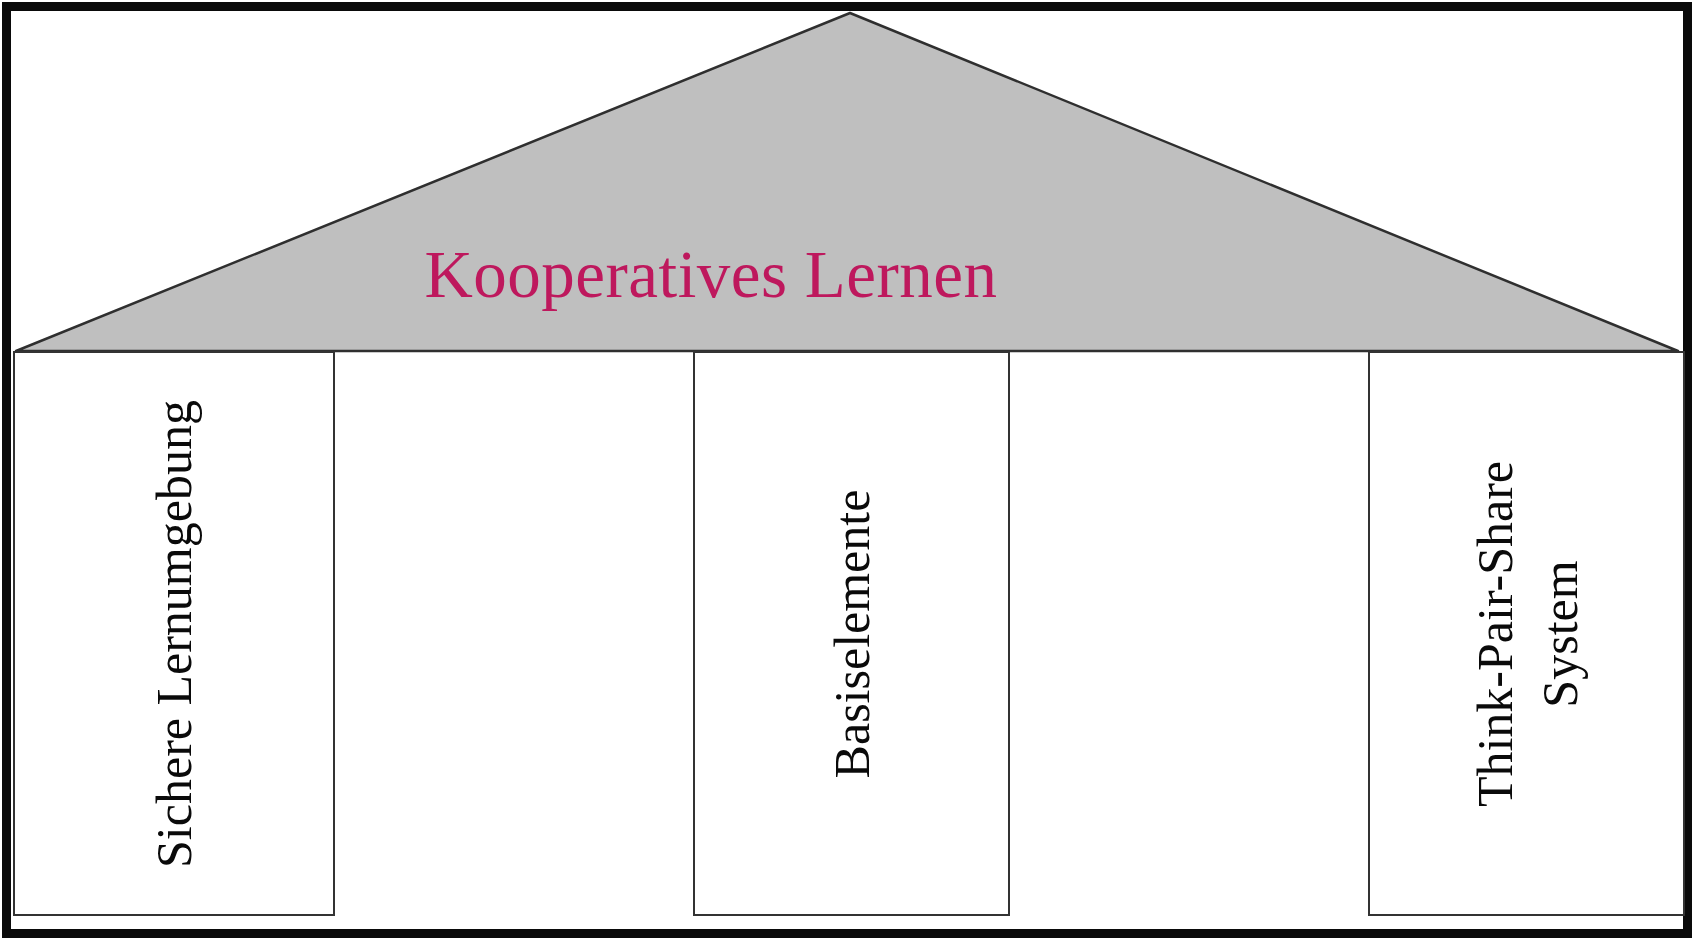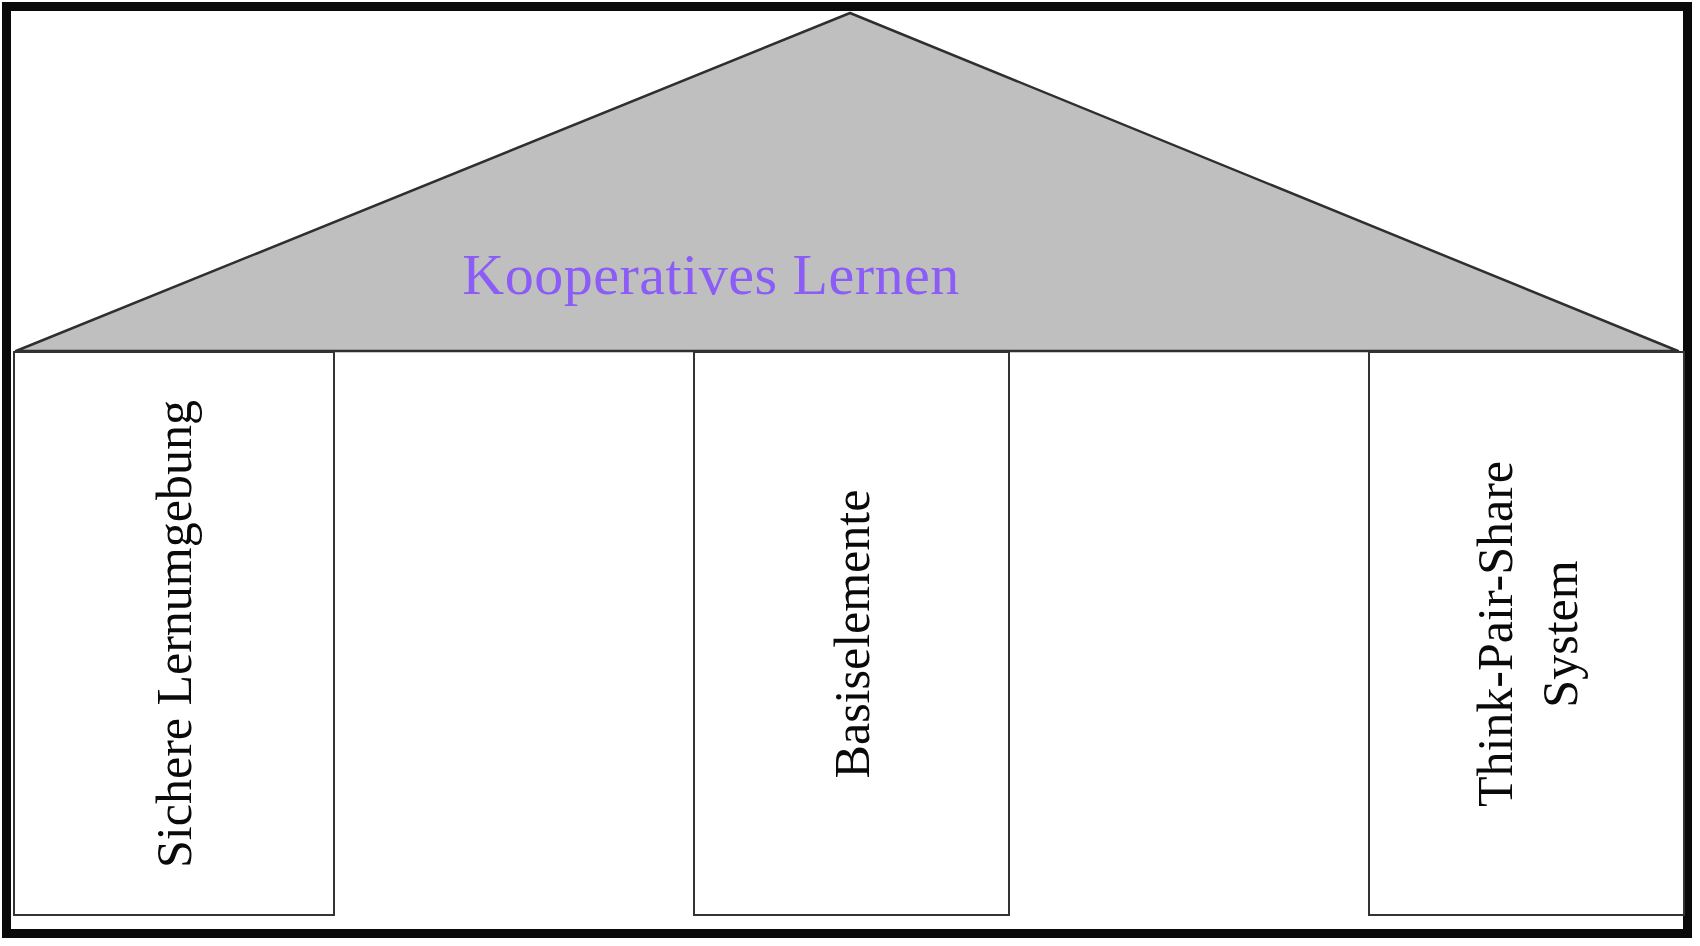--- a/index.html
+++ b/index.html
@@ -35,22 +35,22 @@
   }
   .roof-title {
     position: absolute;
     left: 0;
     top: 218px;
     width: 1400px;
     height: 90px;
     display: flex;
     align-items: center;
     justify-content: center;
-    font-size: 58px;
-    color: #8b5cf6;
+    font-size: 67px;
+    color: #be185d;
     letter-spacing: 0.5px;
     white-space: nowrap;
   }
   .pillar {
     position: absolute;
     top: 340px;
     height: 565px;
     background: #ffffff;
     border: 2px solid #333333;
     box-sizing: border-box;

